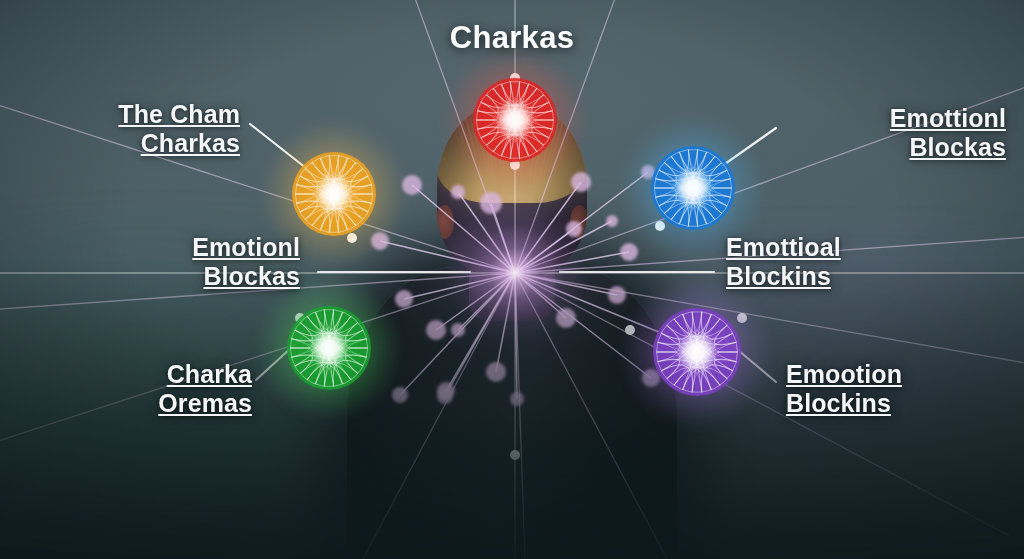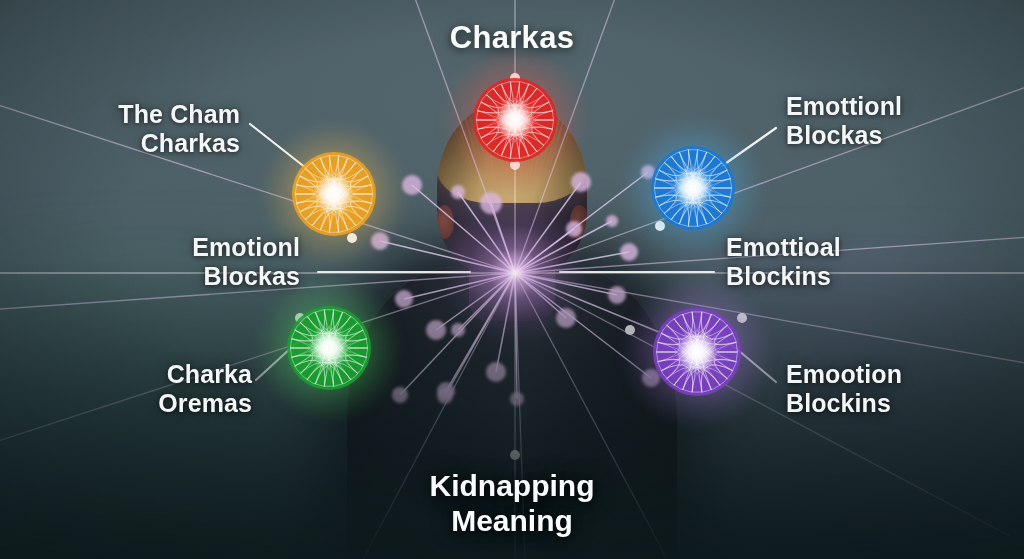--- a/index.html
+++ b/index.html
@@ -183,20 +183,21 @@
   
   .label {
     position: absolute;
     color: #f4f6f7;
     font-size: 25px;
     font-weight: 700;
     line-height: 1.16;
     letter-spacing: 0.1px;
     text-shadow: 0 1px 5px rgba(0,0,0,0.60), 0 0 14px rgba(0,0,0,0.35);
     white-space: pre-line;
+    text-decoration: underline;
   }
   .label.r { text-align: right; }
   .label.l { text-align: left; }
 
   .title {
     position: absolute;
     top: 20px;
     left: 0; right: 0;
     text-align: center;
     color: #fafcfc;
@@ -679,27 +680,25 @@
           </svg>
           <div class="core"></div>
         </div>
       </div>
     </div>
 
   <div class="title">Charkas</div>
   <div id="label-layer">
       <div class="label r" style="left: 28px; top: 100px; width: 212px;">The Cham
 Charkas</div>
-      <div class="label l" style="left: 786px; top: 92px; width: 220px;">Emottionl
+      <div class="label l" style="left: 786px; top: 104px; width: 220px; text-align: right;">Emottionl
 Blockas</div>
       <div class="label r" style="left: 24px; top: 233px; width: 276px;">Emotionl
 Blockas</div>
       <div class="label l" style="left: 726px; top: 233px; width: 250px;">Emottioal
 Blockins</div>
       <div class="label r" style="left: 30px; top: 360px; width: 222px;">Charka
 Oremas</div>
       <div class="label l" style="left: 786px; top: 360px; width: 222px;">Emootion
 Blockins</div>
     </div>
-  <div class="caption">Kidnapping
-Meaning</div>
 
 </div>
 
 </body></html>

